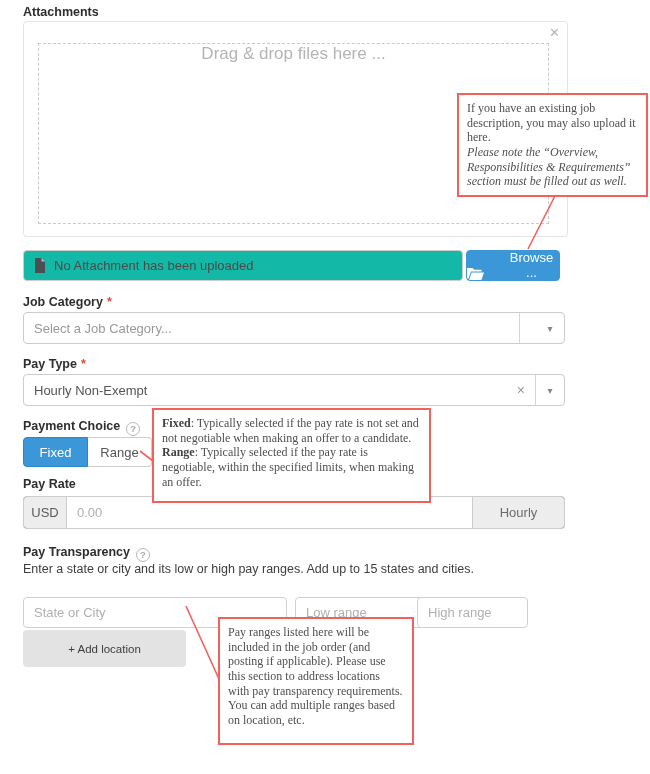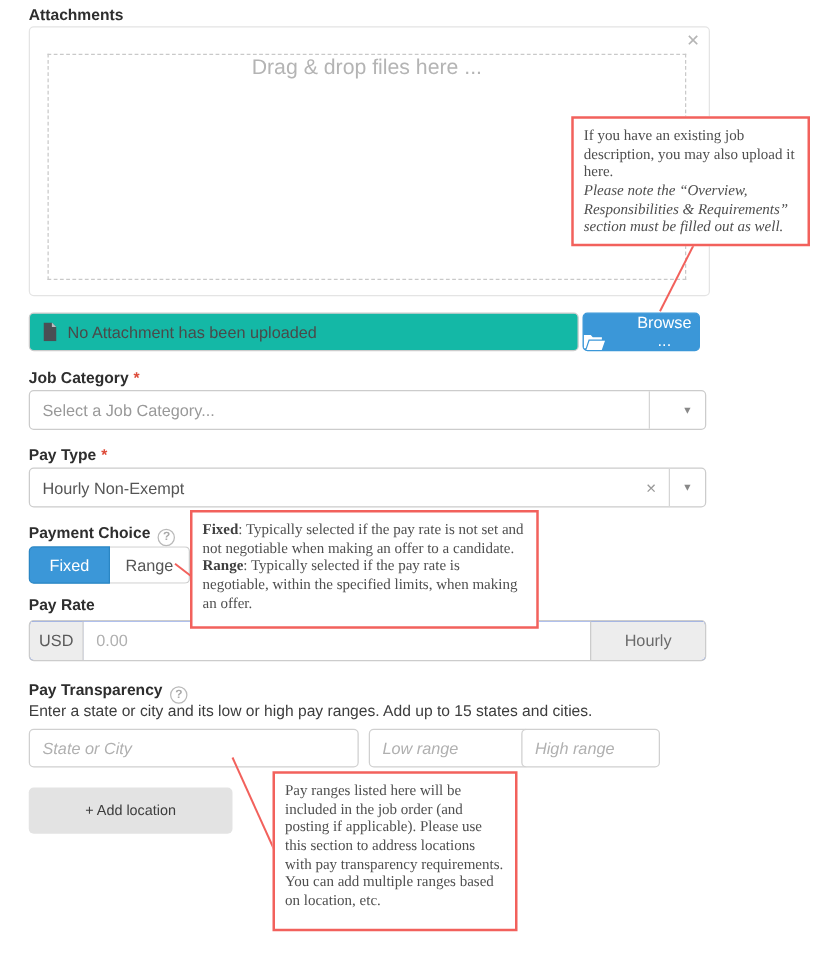--- a/index.html
+++ b/index.html
@@ -66,22 +66,22 @@
                  border:1px solid #ccc;border-radius:4px;display:flex;overflow:hidden;background:#1d4ed8;}
   .addon{background:#ededed;color:#5a5a5a;font-size:13px;display:flex;align-items:center;justify-content:center;}
   #usd-addon{width:43px;border-right:1px solid #ccc;}
   #hourly-addon{width:92px;border-left:1px solid #ccc;color:#6b6b6b;}
   #payrate-input{flex:1;border:none;outline:none;padding-left:10px;font-size:13px;font-family:inherit;color:#444;}
   input::placeholder{color:#b0b0b0;opacity:1;}
 
   
   #paytrans-label{top:545px;}
   #paytrans-desc{position:absolute;left:23px;top:562px;font-size:12.5px;color:#3d3d3d;}
-  .txt-input{position:absolute;top:583px;height:31px;border:1px solid #d0d0d0;border-radius:4px;
-             padding-left:10px;font-size:13px;font-family:inherit;color:#444;outline:none;background:#fff;font-style:italic;}
+  .txt-input{position:absolute;top:597px;height:31px;border:1px solid #d0d0d0;border-radius:4px;
+             padding-left:10px;font-size:13px;font-family:inherit;color:#444;outline:none;background:#fff;}
   #state-input{left:23px;width:264px;}
   #low-input{left:295px;width:129px;}
   #high-input{left:417px;width:111px;}
   #add-loc{position:absolute;left:23px;top:630px;width:163px;height:37px;background:#e3e3e3;
            border:none;border-radius:4px;font-size:11.5px;color:#3d3d3d;cursor:pointer;font-family:inherit;}
 
   
   .callout{position:absolute;background:#fff;border:2px solid var(--red);padding:6px 8px;
            font-family:"Liberation Serif","DejaVu Serif",serif;font-size:12px;line-height:1.22;
            color:#4f4f4f;z-index:5;}

